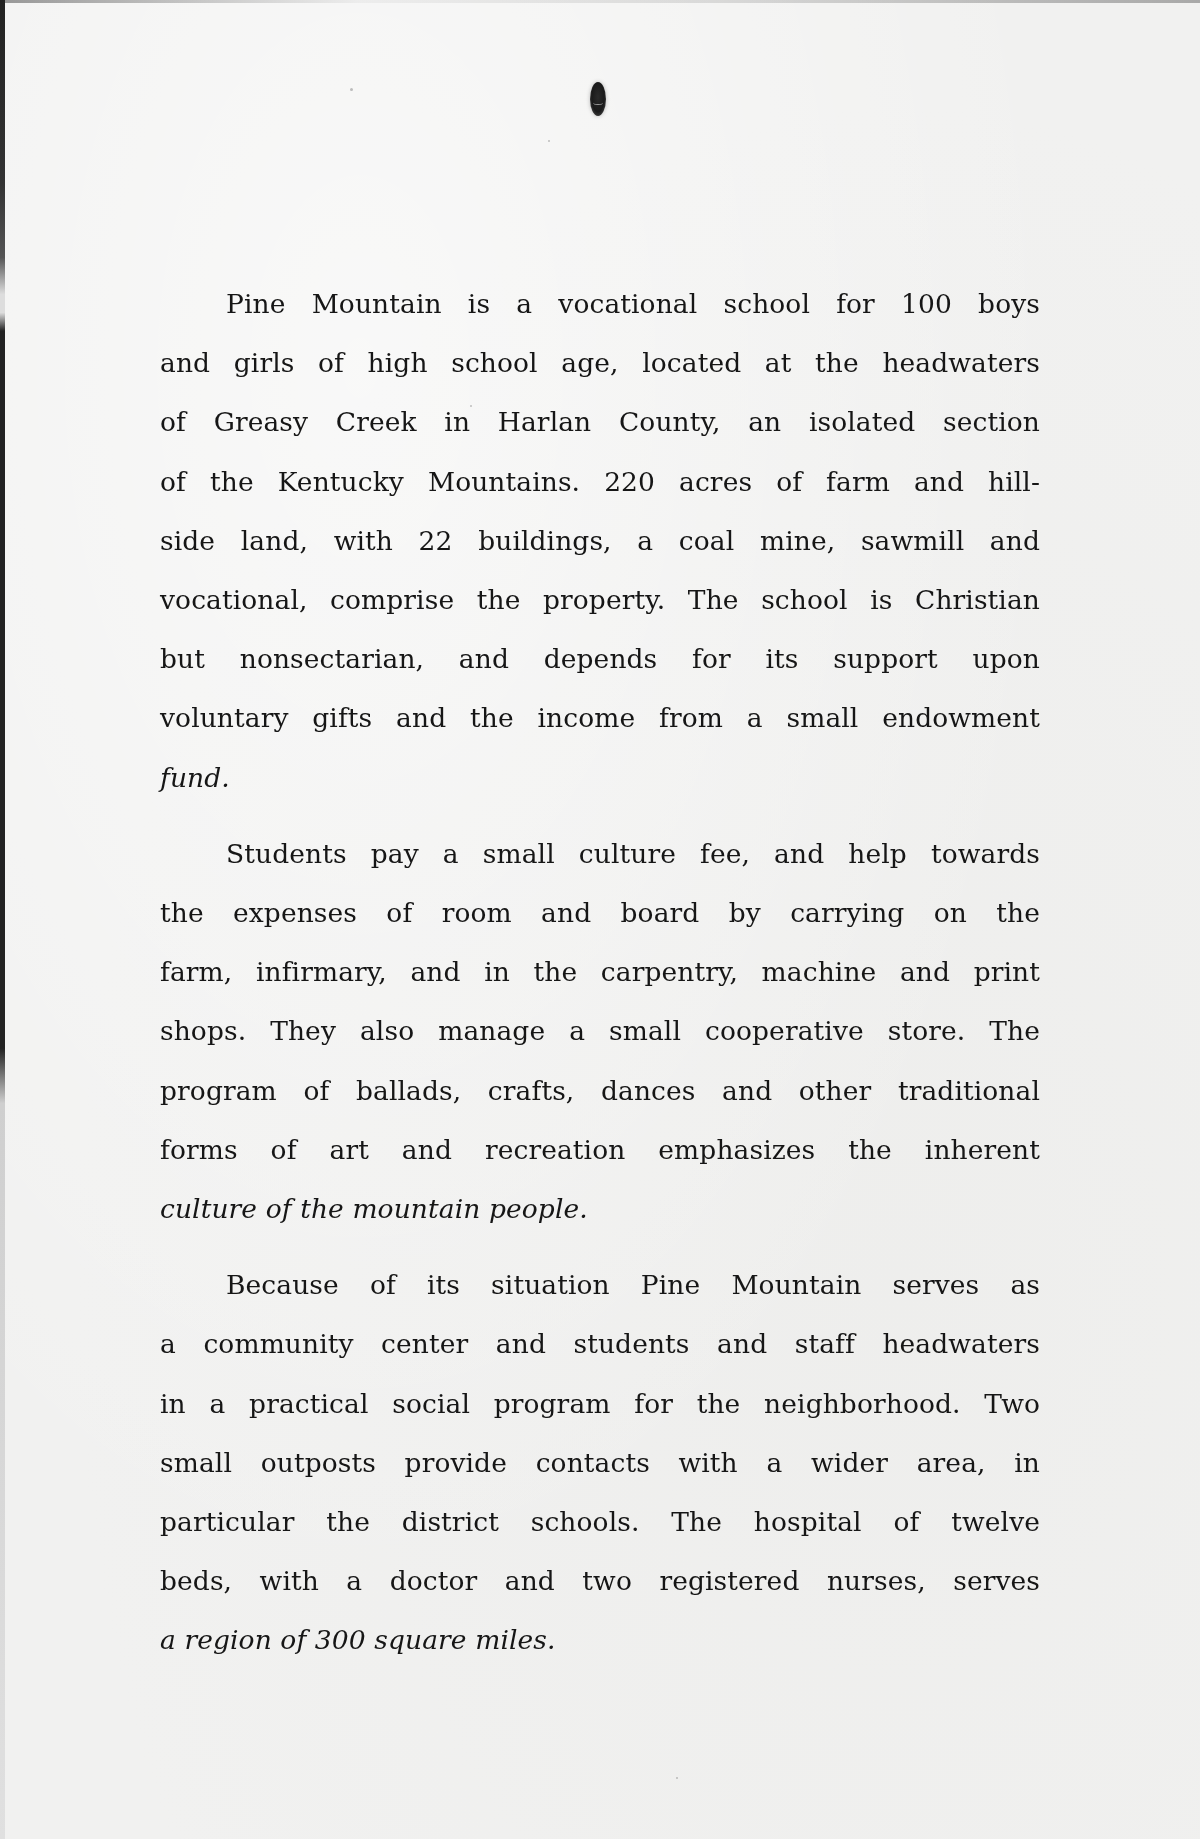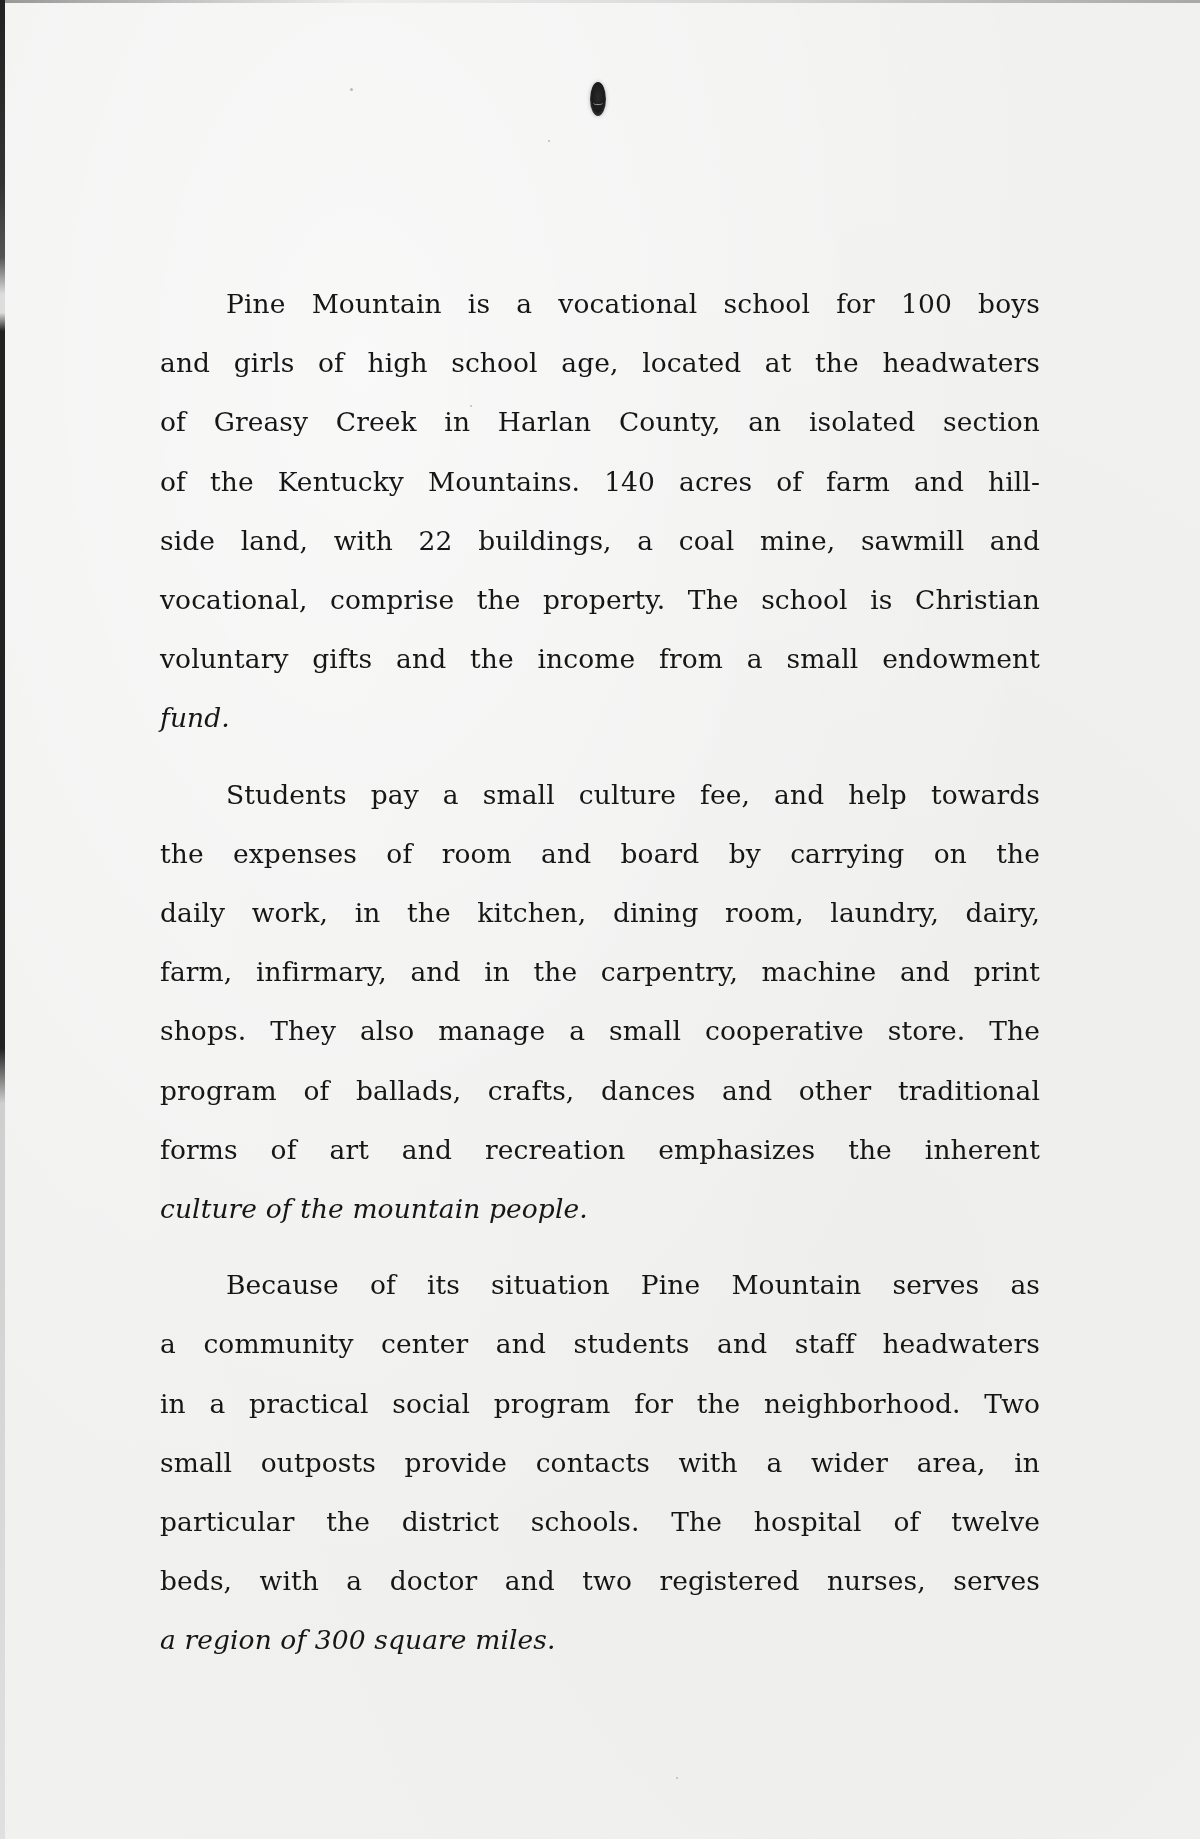--- a/index.html
+++ b/index.html
@@ -115,31 +115,31 @@
   <div class="speck" style="left:548px;top:140px;width:2px;height:2px;"></div>
   <div class="speck" style="left:676px;top:1777px;width:2px;height:2px;"></div>
   <div class="speck" style="left:470px;top:405px;width:2px;height:2px;"></div>
 
   <div class="text-block">
 
     <div class="para">
       <span class="line first">Pine Mountain is a vocational school for 100 boys</span>
       <span class="line">and girls of high school age, located at the headwaters</span>
       <span class="line">of Greasy Creek in Harlan County, an isolated section</span>
-      <span class="line">of the Kentucky Mountains. 140 acres of farm and hill-</span>
+      <span class="line">of the Kentucky Mountains. 220 acres of farm and hill-</span>
       <span class="line">side land, with 22 buildings, a coal mine, sawmill and</span>
       <span class="line">vocational, comprise the property. The school is Christian</span>
+      <span class="line">but nonsectarian, and depends for its support upon</span>
       <span class="line">voluntary gifts and the income from a small endowment</span>
       <span class="line last">fund.</span>
     </div>
 
     <div class="para">
       <span class="line first">Students pay a small culture fee, and help towards</span>
       <span class="line">the expenses of room and board by carrying on the</span>
-      <span class="line">daily work, in the kitchen, dining room, laundry, dairy,</span>
       <span class="line">farm, infirmary, and in the carpentry, machine and print</span>
       <span class="line">shops. They also manage a small cooperative store. The</span>
       <span class="line">program of ballads, crafts, dances and other traditional</span>
       <span class="line">forms of art and recreation emphasizes the inherent</span>
       <span class="line last">culture of the mountain people.</span>
     </div>
 
     <div class="para">
       <span class="line first">Because of its situation Pine Mountain serves as</span>
       <span class="line">a community center and students and staff headwaters</span>

